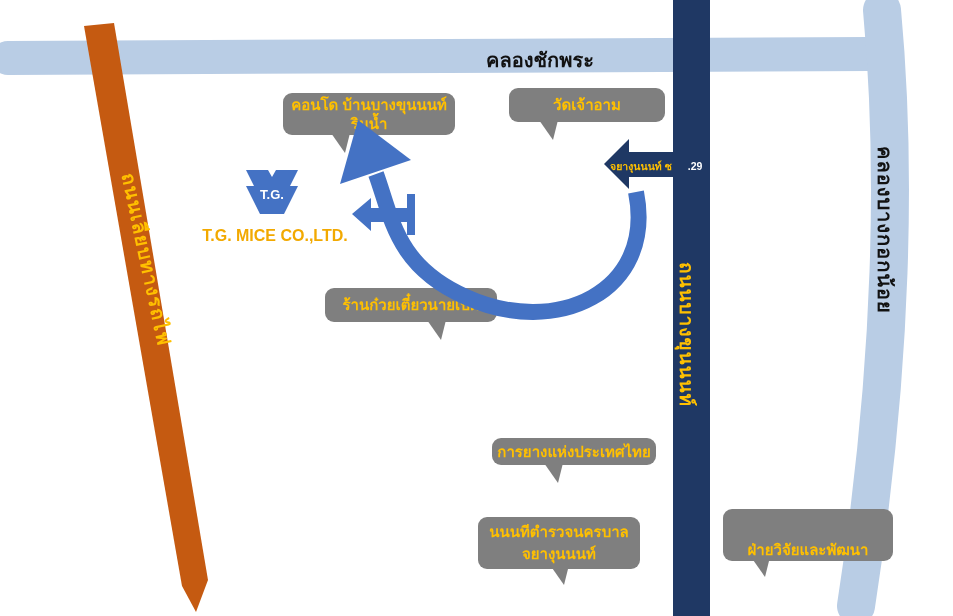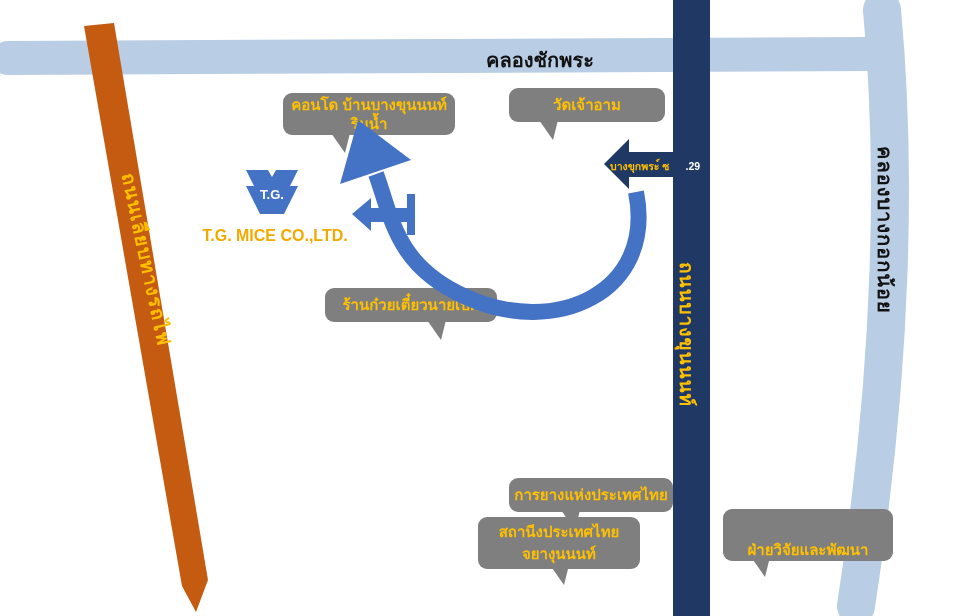--- a/index.html
+++ b/index.html
@@ -32,21 +32,21 @@
            display:flex;flex-direction:column;justify-content:center;line-height:20px;}
   .callout .tail{position:absolute;bottom:-18px;width:0;height:0;
            border-left:14px solid transparent;border-right:5px solid transparent;
            border-top:20px solid var(--gray);}
   #condo-callout{left:283px;top:93px;width:172px;height:42px;line-height:19px;}
   #condo-callout .tail{left:48px;}
   #wat-callout{left:509px;top:88px;width:156px;height:34px;}
   #wat-callout .tail{left:30px;}
   #noodle-callout{left:325px;top:288px;width:172px;height:34px;}
   #noodle-callout .tail{left:102px;}
-  #rubber-callout{left:509px;top:438px;width:164px;height:34px;margin-top:40px;}
+  #rubber-callout{left:492px;top:438px;width:164px;height:27px;}
   #rubber-callout .tail{left:52px;}
   #police-callout{left:478px;top:517px;width:162px;height:52px;line-height:22px;}
   #police-callout .tail{left:72px;bottom:-16px;}
   #research-callout{left:723px;top:509px;width:170px;height:52px;line-height:22px;justify-content:flex-end;}
   #research-callout .tail{left:28px;bottom:-16px;}
 
   
   #soi-label{position:absolute;left:610px;top:158px;z-index:6;font-size:10.5px;font-weight:bold;white-space:nowrap;}
   #soi-label .g{color:var(--gold);}
   #soi-label .w{color:#ffffff;margin-left:16px;}
@@ -88,40 +88,40 @@
     <div>ร้านก๋วยเตี๋ยวนายเป็ด</div>
     <div class="tail"></div>
   </div>
 
   <div id="rubber-callout" class="callout">
     <div>การยางแห่งประเทศไทย</div>
     <div class="tail"></div>
   </div>
 
   <div id="police-callout" class="callout">
-    <div>สถานีงประเทศไทย</div>
+    <div>นนนทีตำรวจนครบาล</div>
     <div>จยางุนนนท์</div>
     <div class="tail"></div>
   </div>
 
   <div id="research-callout" class="callout">
     <div>ฝ่ายวิจัยและพัฒนา</div>
     <div class="tail"></div>
   </div>
 
   <svg id="arrow-layer" class="layer">
     <polygon points="604,164 629,139 629,152 674,152 674,177 629,177 629,189" class="f-navy"></polygon>
     <path d="M 636 192 C 656 292, 556 338, 466 297 C 396 266, 392 218, 376 174" class="route-curve"></path>
     <polygon points="358,120 411,160 340,184" class="f-blue"></polygon>
     <polygon points="352,214 371,198 371,208 409,208 409,222 371,222 371,231" class="f-blue"></polygon>
     <rect x="407" y="194" width="8" height="41" class="f-blue"></rect>
   </svg>
 
   <div id="soi-label">
-    <span class="g">บางขุกพระ์ ซ</span><span class="w">.29</span>
+    <span class="g">จยางุนนนท์ ซ</span><span class="w">.29</span>
   </div>
 
   <svg id="tg-logo" width="60" height="52">
     <path d="M4,4 L26,4 L30,11 L34,4 L56,4 L48,20 L56,20 L42,48 L18,48 L4,20 L12,20 Z" style="fill:var(--blue)"></path>
     <text x="30" y="33" text-anchor="middle" style="fill:#ffffff;font-weight:bold;font-size:13px;font-family:'Liberation Sans','DejaVu Sans',sans-serif">T.G.</text>
   </svg>
   <div id="company-name">T.G. MICE CO.,LTD.</div>
 
 </div>
 

